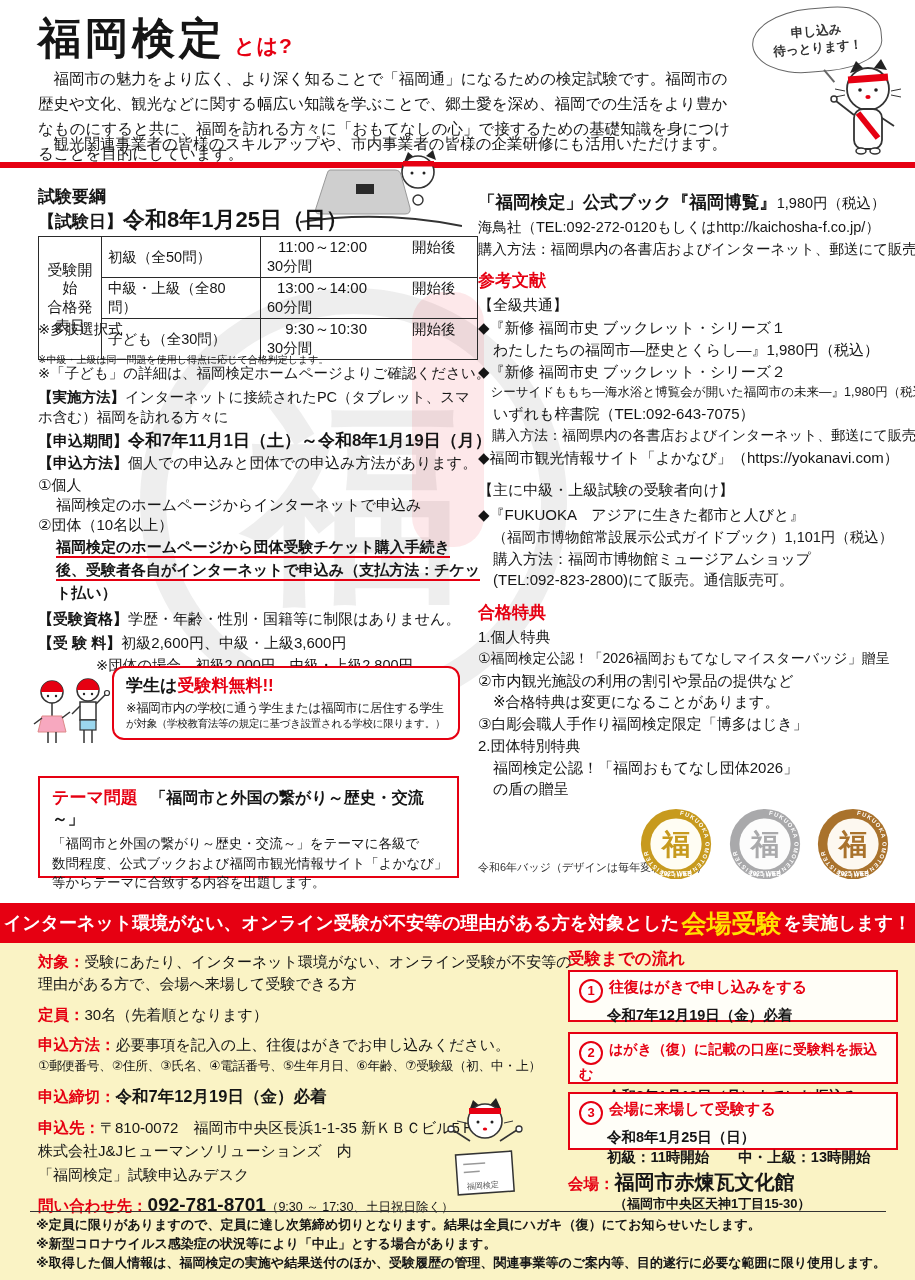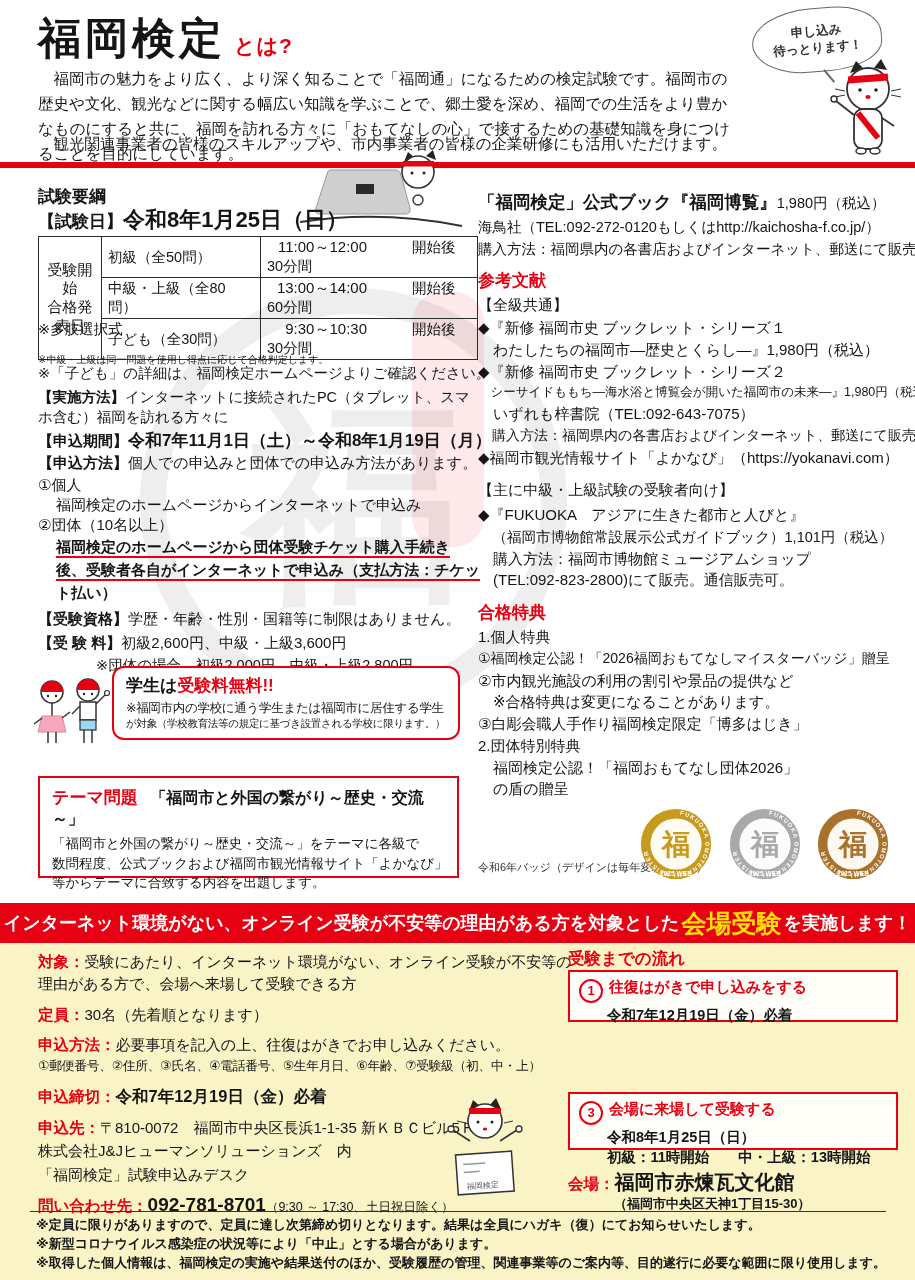--- a/index.html
+++ b/index.html
@@ -332,20 +332,24 @@
       <text x="26" y="95" font-size="8" fill="#555">福岡検定</text>
     </g>
   </svg>
 
   <div class="ln b red" style="left:568px;top:948px;font-size:16.5px">受験までの流れ</div>
 
   <div class="fbox" style="left:568px;top:970px;height:52px">
     <div><span class="fnum">1</span><span class="ftitle">往復はがきで申し込みをする</span></div>
     <div class="fdet">令和7年12月19日（金）必着</div>
   </div>
+  <div class="fbox" style="left:568px;top:1032px;height:52px">
+    <div><span class="fnum">2</span><span class="ftitle" style="font-size:14px">はがき（復）に記載の口座に受験料を振込む</span></div>
+    <div class="fdet">令和8年1月19日（月）までにお振込み</div>
+  </div>
   <div class="fbox" style="left:568px;top:1092px;height:58px">
     <div><span class="fnum">3</span><span class="ftitle">会場に来場して受験する</span></div>
     <div class="fdet">令和8年1月25日（日）</div>
     <div class="fdet" style="margin-top:1px">初級：11時開始　　中・上級：13時開始</div>
   </div>
 
   <div class="ln" style="left:568px;top:1170px">
     <span class="b red" style="font-size:15.5px">会場：</span><span class="b" style="font-size:20px">福岡市赤煉瓦文化館</span>
   </div>
   <div class="ln b" style="left:614px;top:1196px;font-size:13px">（福岡市中央区天神1丁目15-30）</div>

